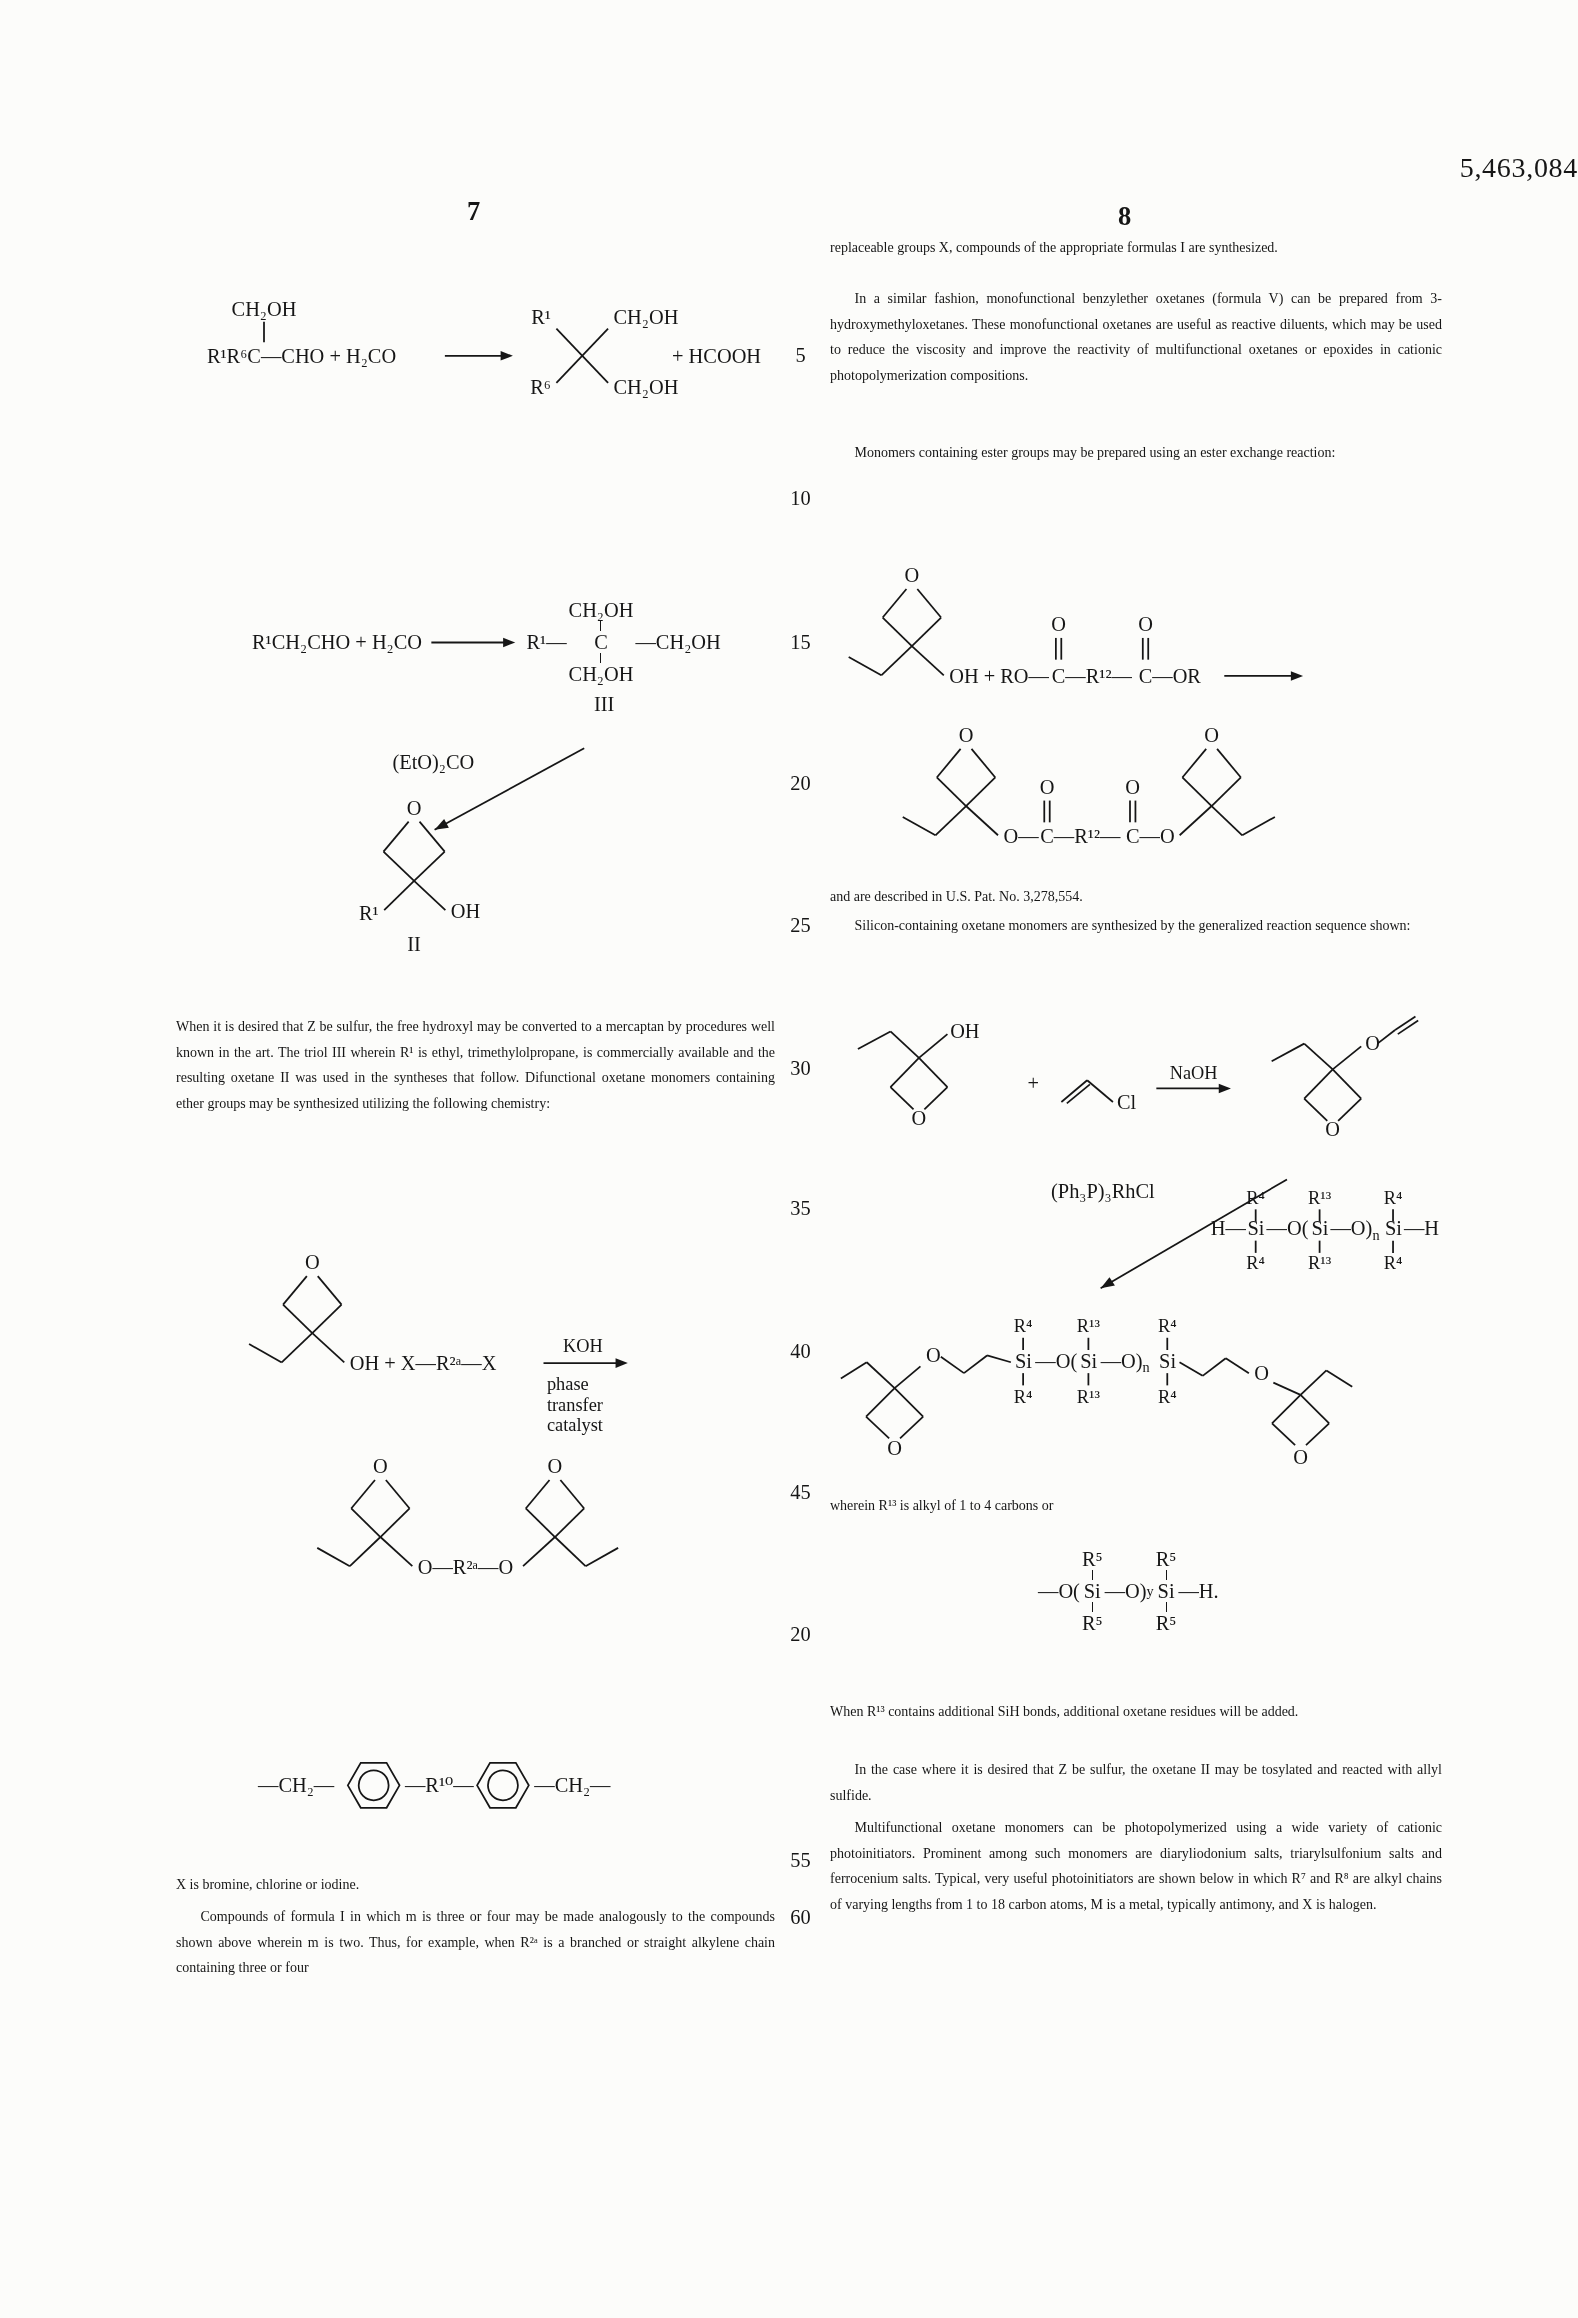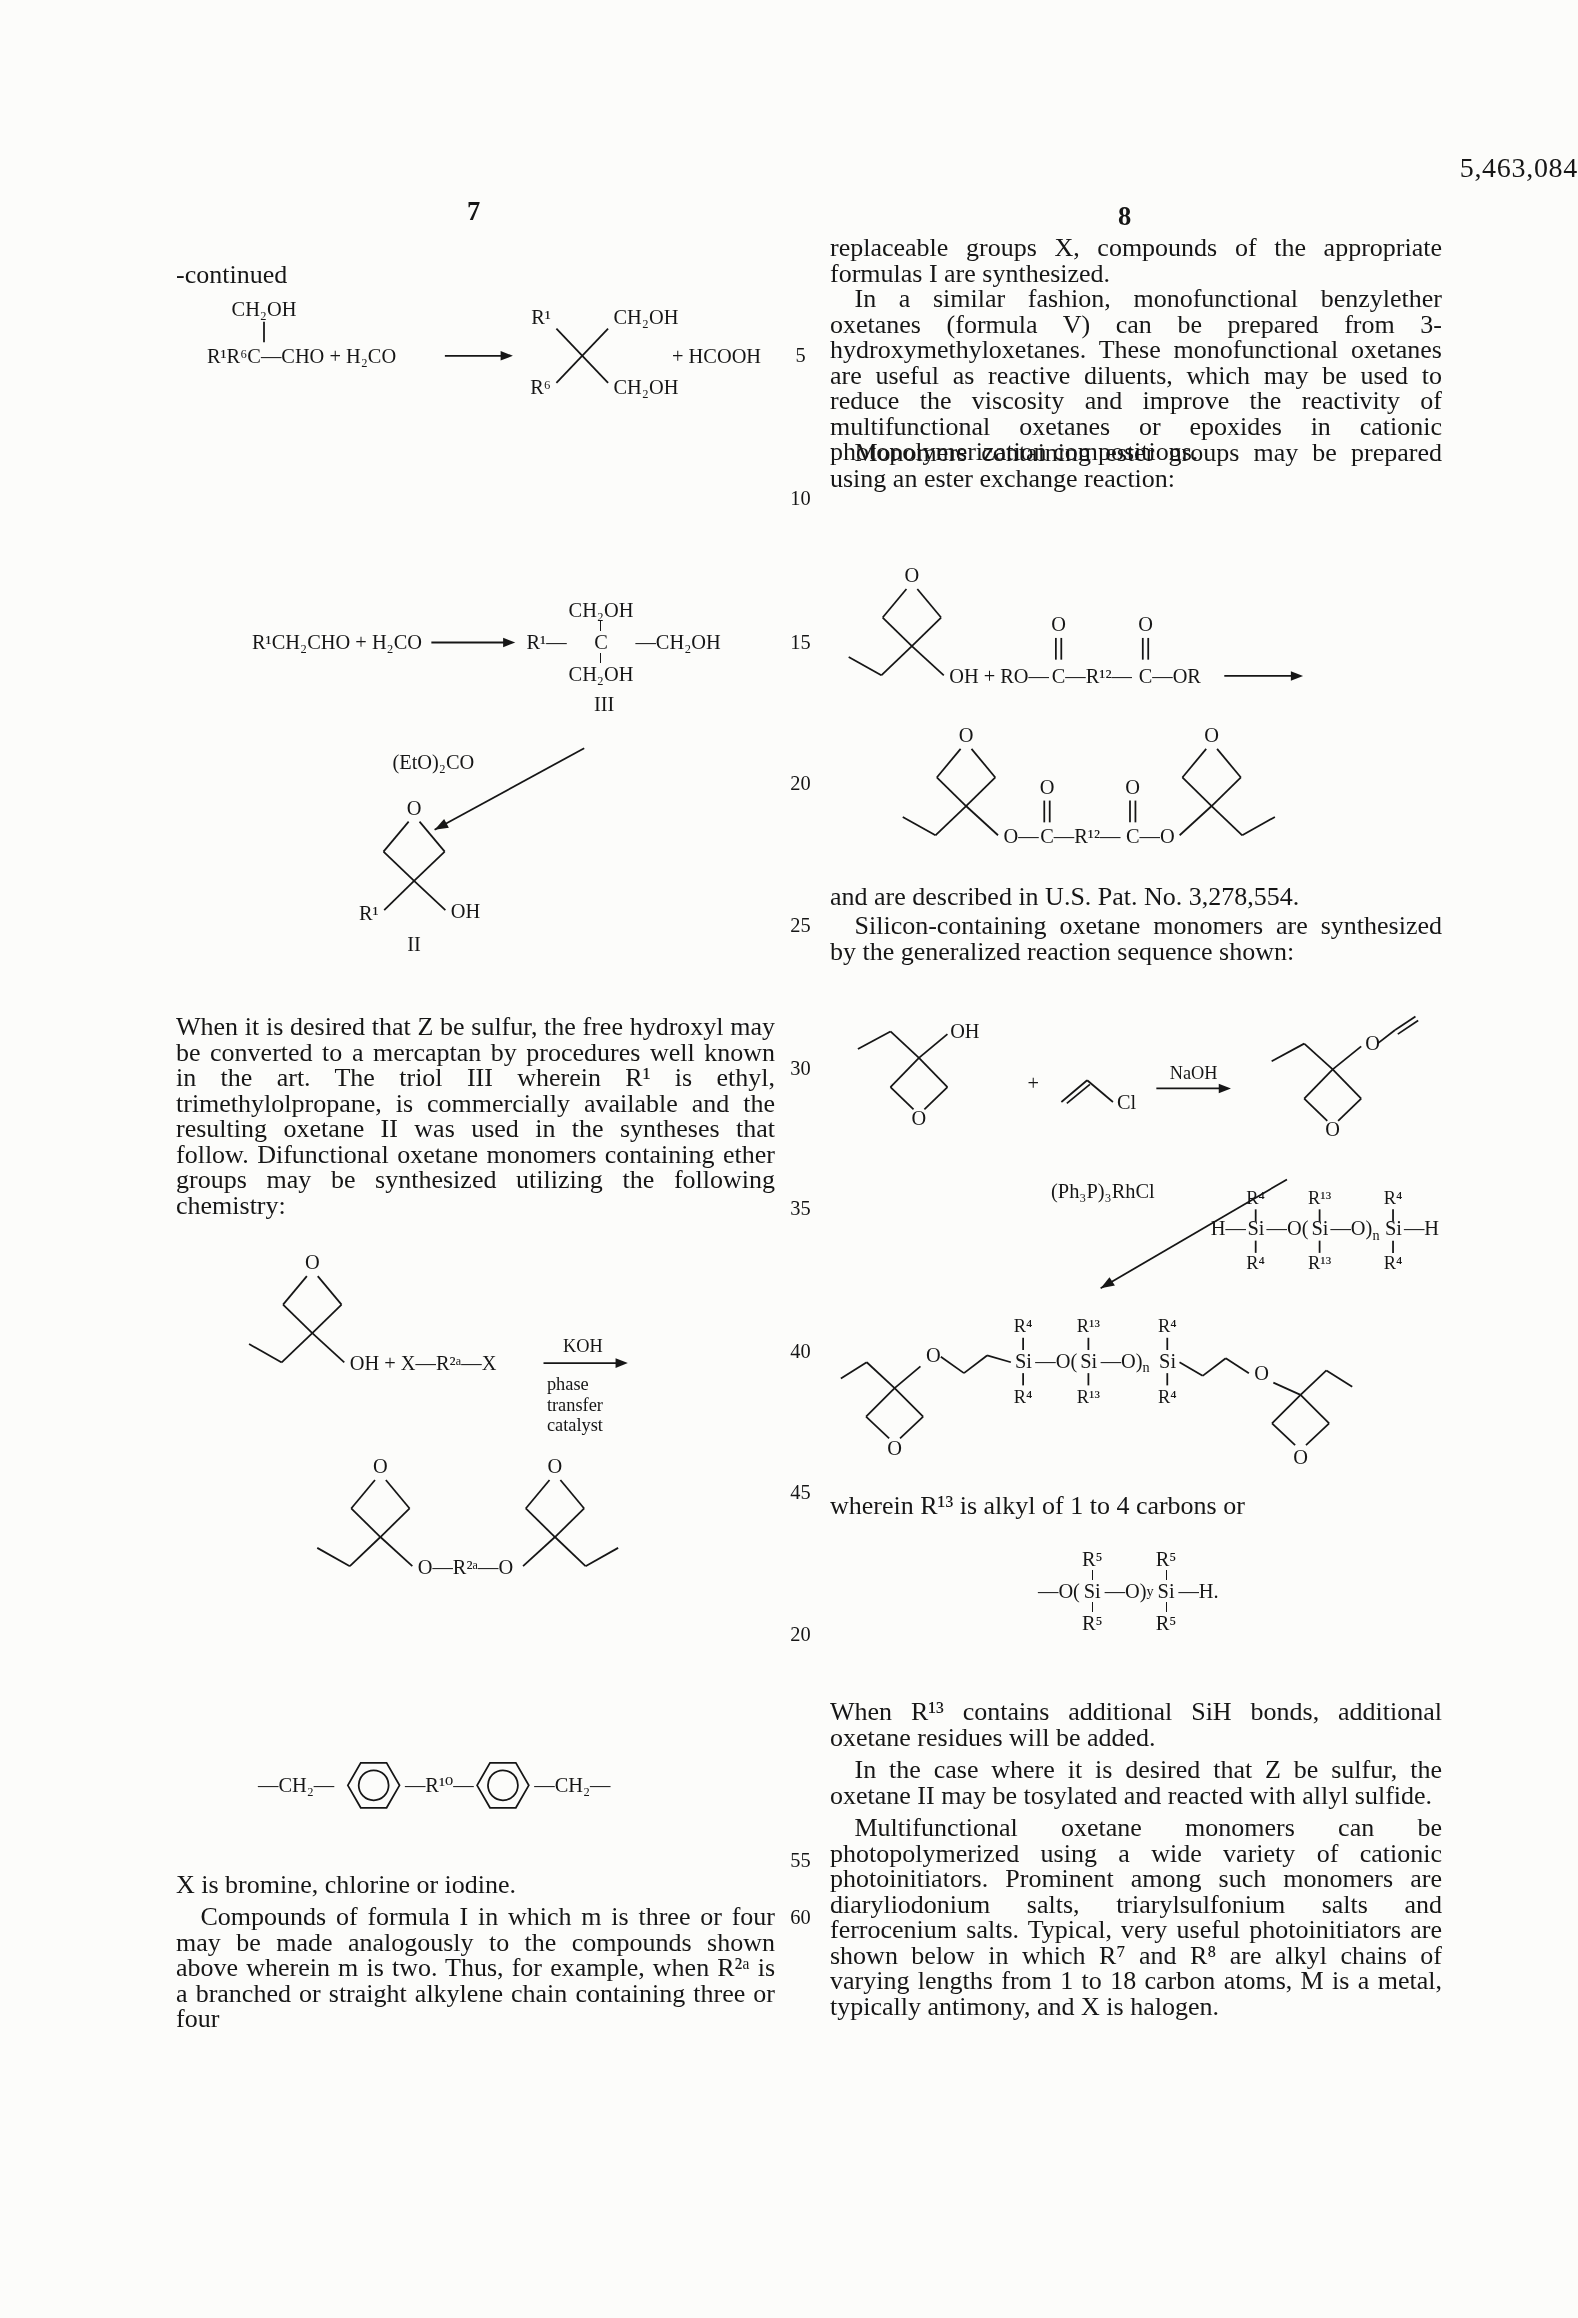--- a/index.html
+++ b/index.html
@@ -4,21 +4,21 @@
 <style>
   *{margin:0;padding:0;box-sizing:border-box}
   html,body{background:#e8e8e4}
   body{width:1578px;height:2319px;position:relative;font-family:"Liberation Serif","DejaVu Serif",serif;color:#161616}
   .page{position:absolute;inset:0;background:#fcfcfa}
   .patent-number{position:absolute;top:152px;left:0;width:100%;text-align:right;font-size:28px;letter-spacing:0.7px}
   .colnum{position:absolute;font-size:26.5px;font-weight:700}
   .lcol{position:absolute;left:176px;top:0;width:599px}
   .rcol{position:absolute;left:830px;top:0;width:612px}
   .blk{position:absolute;left:0;width:100%}
-  p.body{font-size:26px;line-height:25.5px;text-align:justify}
+  p.body{font-size:14px;line-height:25.5px;text-align:justify}
   .indent{text-indent:24.5px}
   .center{text-align:center}
   .gutter span{position:absolute;left:780px;width:41px;text-align:center;font-size:20.4px}
   svg{overflow:visible;display:block}
   svg line{stroke:#161616;stroke-width:2.6;fill:none}
   svg polygon{fill:#161616;stroke:none}
   svg circle{stroke:#161616;stroke-width:2.6;fill:none}
   svg text{font-size:30px;fill:#161616;font-family:"Liberation Serif","DejaVu Serif",serif}
   .svgsmall{font-size:27px}
   .svgsub{font-size:21px}
@@ -49,21 +49,20 @@
     <span style="top:1197px">35</span>
     <span style="top:1340px">40</span>
     <span style="top:1481px">45</span>
     <span style="top:1623px">20</span>
     <span style="top:1849px">55</span>
     <span style="top:1906px">60</span>
   </div>
 
   <div class="lcol">
 
-    <p class="blk body center" style="top:262px">-continued</p>
 
     <svg class="blk" style="top:293px;left:20.4px;width:578px" width="578" height="116" viewBox="0 0 850 170">
       <g>
         <line x1="100" y1="42" x2="100" y2="72"></line>
         <line x1="366" y1="92" x2="452" y2="92"></line>
         <polygon points="466,92 448,85 448,99"></polygon>
         <line x1="530" y1="52" x2="606" y2="132"></line>
         <line x1="606" y1="52" x2="530" y2="132"></line>
       </g>
       <text x="100" y="34" text-anchor="middle">CH₂OH</text>

